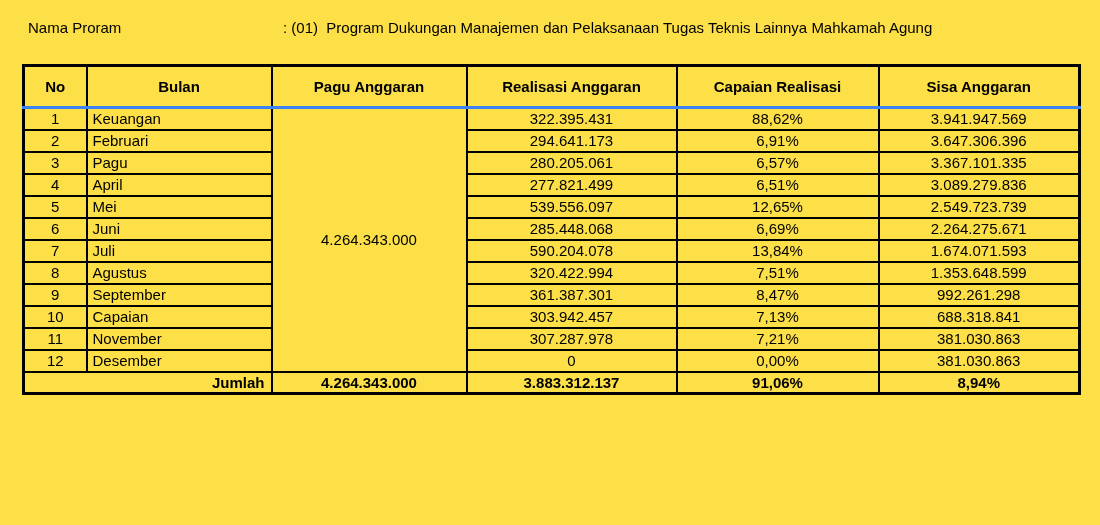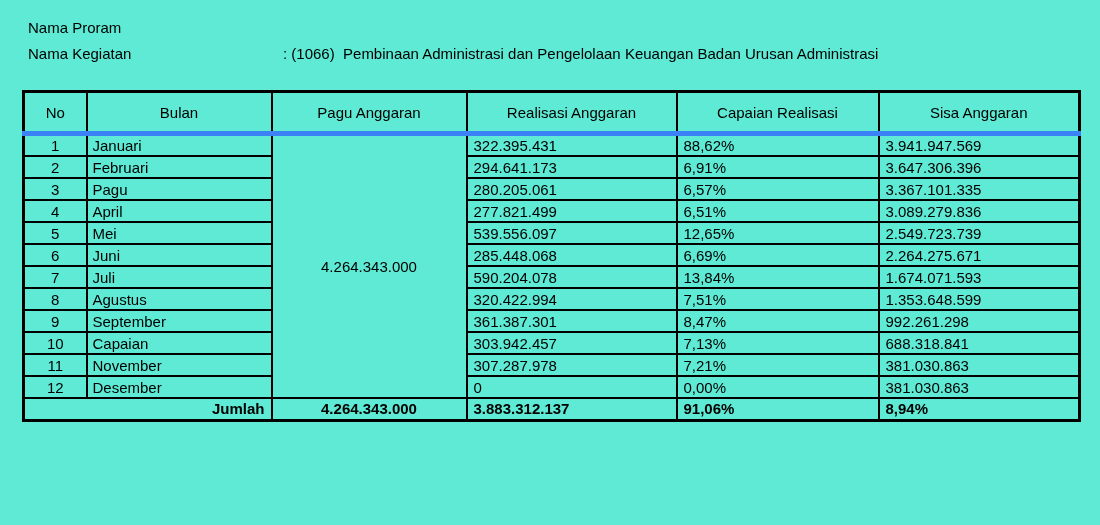--- a/index.html
+++ b/index.html
@@ -8,21 +8,21 @@
     background: #ffffff;
     width: 1100px;
     height: 525px;
     font-family: "Liberation Sans", sans-serif;
     color: #000000;
     overflow: hidden;
   }
   .page {
     width: 1100px;
     height: 525px;
-    background: #5eead4;
+    background: #fde047;
     box-sizing: border-box;
   }
   
   .info-block {
     padding: 15px 0 0 28px;
   }
   .info-row {
     display: flex;
     font-size: 15px;
     line-height: 26px;
@@ -45,54 +45,51 @@
     border: 3px solid #000;
   }
   table.budget th,
   table.budget td {
     border: 2px solid #000;
     font-size: 15px;
     overflow: hidden;
     box-sizing: border-box;
   }
   table.budget thead th {
-    font-weight: normal;
+    font-weight: bold;
     text-align: center;
     height: 42px;
-    border-bottom: 5px solid #3b82f6;
+    border-bottom: 3px solid #3b82f6;
     vertical-align: middle;
   }
   table.budget tbody td {
     height: 22px;
     padding: 1px 6px;
     vertical-align: middle;
   }
   .c-no    { text-align: center; padding: 1px 0 !important; }
   .c-bulan { text-align: left; padding-left: 5px !important; }
   .c-pagu  { text-align: center; vertical-align: middle !important; }
-  .c-num   { text-align: left; }
+  .c-num   { text-align: center; }
   tr.total-row td {
     font-weight: bold;
     height: 24px;
   }
   .t-label { text-align: right; }
   .t-pagu  { text-align: center; }
 </style>
 </head>
 <body>
 
 <div class="page">
 
   <div class="info-block">
     <div class="info-row">
       <span class="info-label">Nama Proram</span>
-    </div>
-    <div class="info-row">
-      <span class="info-label">Nama Kegiatan</span>
-      <span class="info-value">: (1066)  Pembinaan Administrasi dan Pengelolaan Keuangan Badan Urusan Administrasi</span>
+      <span class="info-value">: (01)  Program Dukungan Manajemen dan Pelaksanaan Tugas Teknis Lainnya Mahkamah Agung</span>
     </div>
     <div class="info-row">
     </div>
   </div>
 
   <div class="table-wrap">
     <table class="budget">
       <colgroup>
         <col style="width:63px">
           <col style="width:185px">
@@ -107,21 +104,21 @@
           <th>Bulan</th>
           <th>Pagu Anggaran</th>
           <th>Realisasi Anggaran</th>
           <th>Capaian Realisasi</th>
           <th>Sisa Anggaran</th>
         </tr>
       </thead>
       <tbody>
         <tr>
           <td class="c-no">1</td>
-          <td class="c-bulan">Januari</td>
+          <td class="c-bulan">Keuangan</td>
           <td class="c-pagu" rowspan="12">4.264.343.000</td>
           <td class="c-num">322.395.431</td>
           <td class="c-num">88,62%</td>
           <td class="c-num">3.941.947.569</td>
         </tr>
         <tr>
           <td class="c-no">2</td>
           <td class="c-bulan">Februari</td>
           <td class="c-num">294.641.173</td>
           <td class="c-num">6,91%</td>

